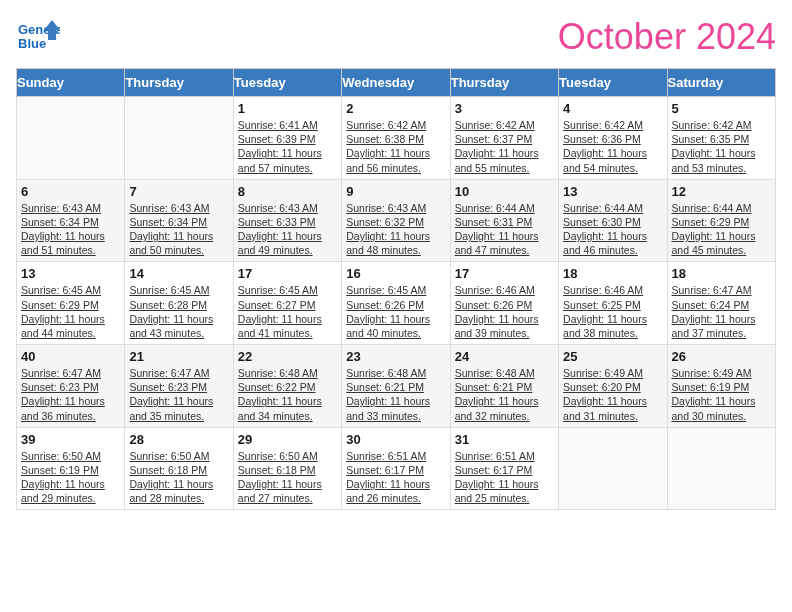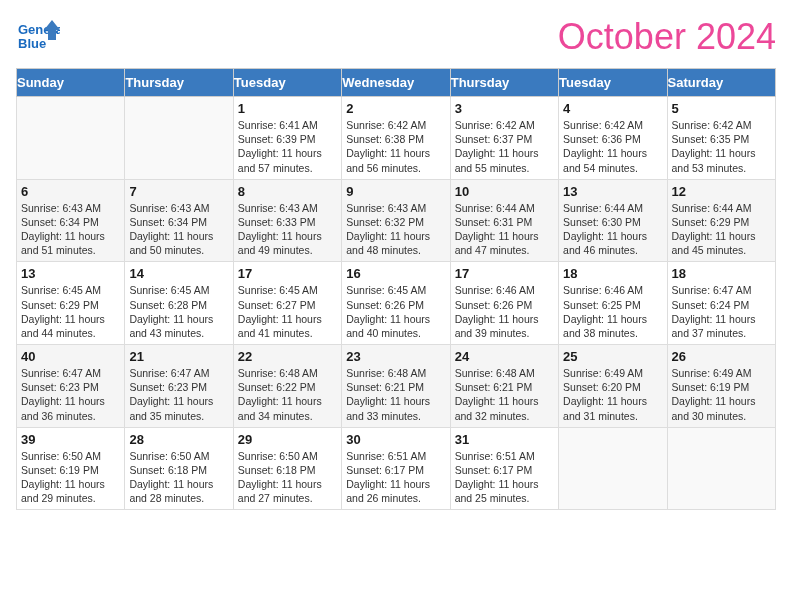--- a/index.html
+++ b/index.html
@@ -63,20 +63,21 @@
       font-size: 13px;
       font-weight: bold;
       color: #1a1a1a;
       display: block;
       margin-bottom: 2px;
     }
     .cell-text {
       font-size: 10.5px;
       line-height: 1.35;
       color: #333;
+      text-decoration: underline;
     }
     td.empty {
       background: #f9f9f9;
     }
   </style>
 </head>
 <body>
 
 <div class="header">
   <div class="logo">

